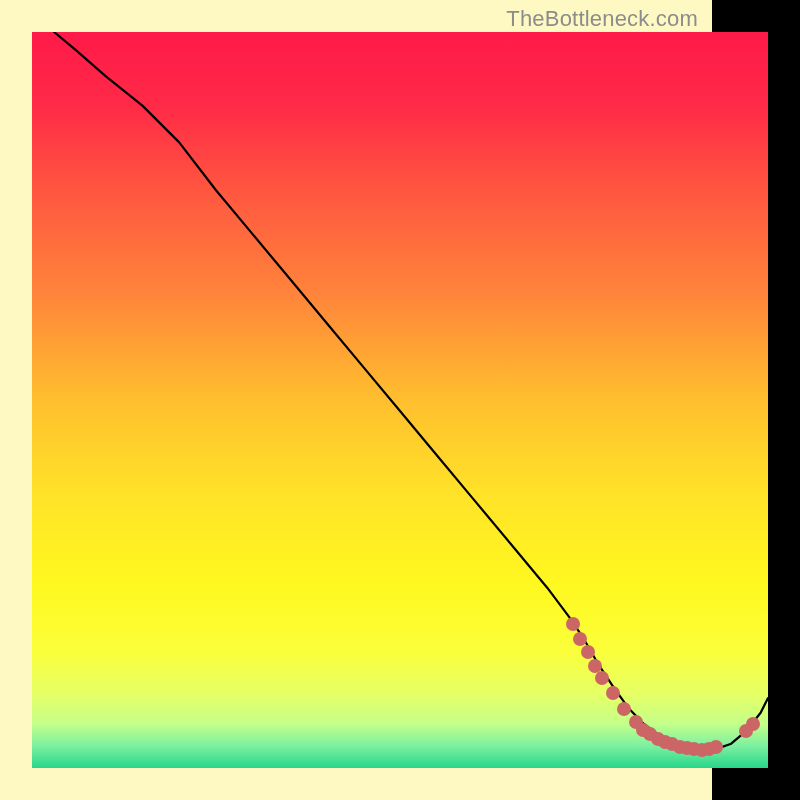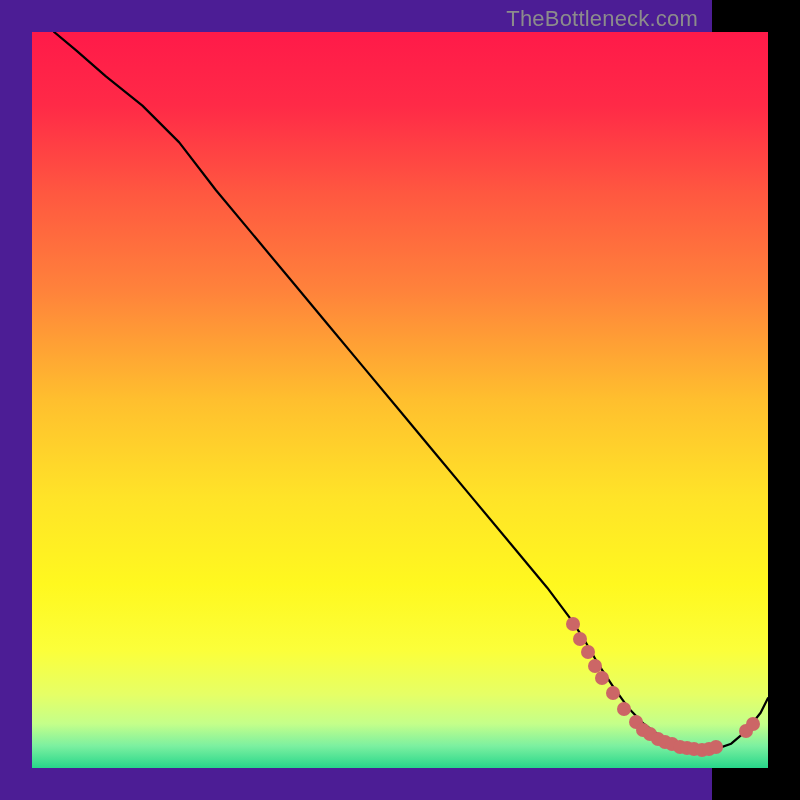--- a/index.html
+++ b/index.html
@@ -1,21 +1,21 @@
 <!DOCTYPE html>
 <html><head>
 <meta charset="utf-8">
 <style>
   * { margin: 0; padding: 0; box-sizing: border-box; }
   html, body { width: 800px; height: 800px; background: #000; overflow: hidden; }
   .stage {
     position: relative;
     width: 712px;
     height: 800px;
-    background: #4c1d95;
+    background: #fef9c3;
     text-align: right;
   }
   .plot-area {
     position: absolute;
     left: 32px;
     top: 32px;
     width: 736px;
     height: 736px;
     overflow: hidden;
   }

